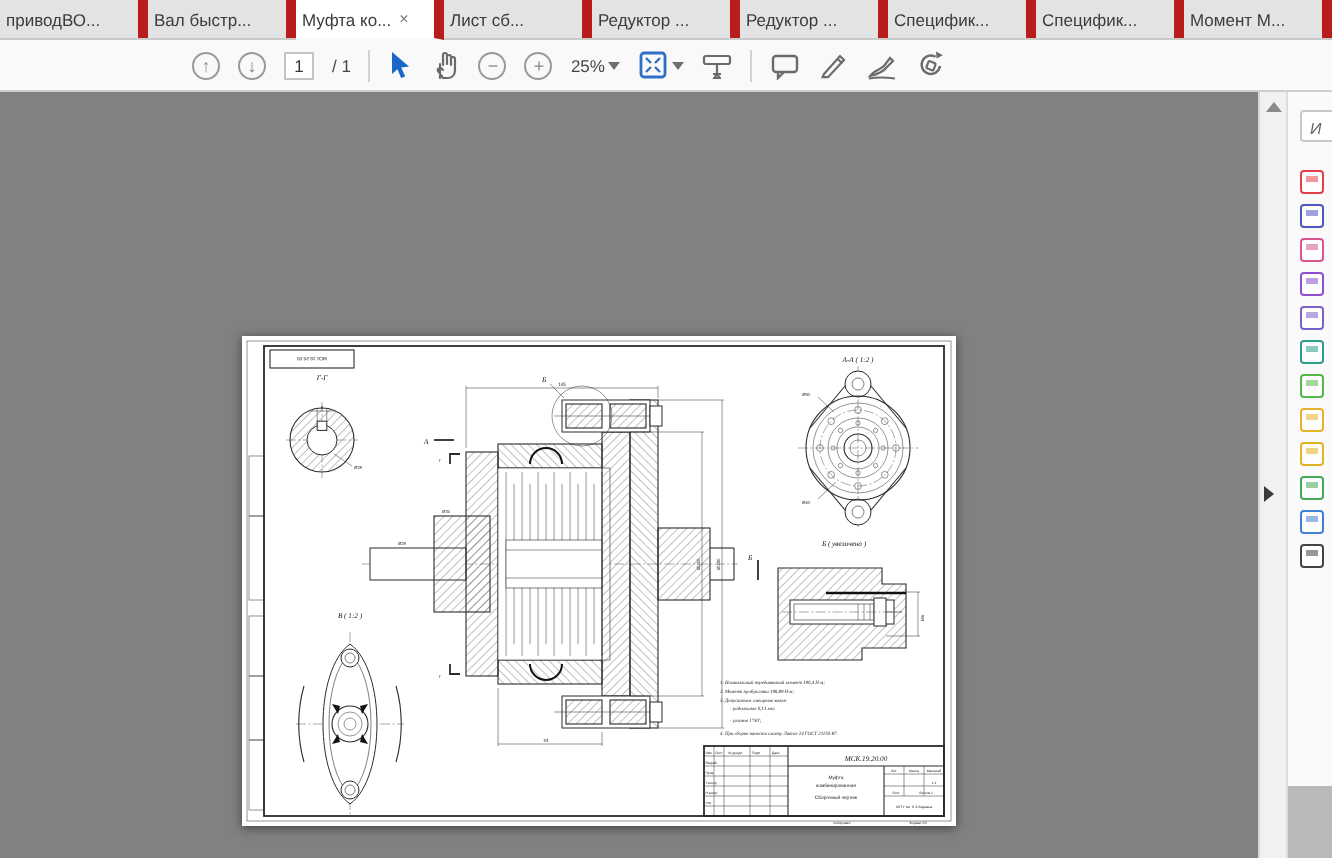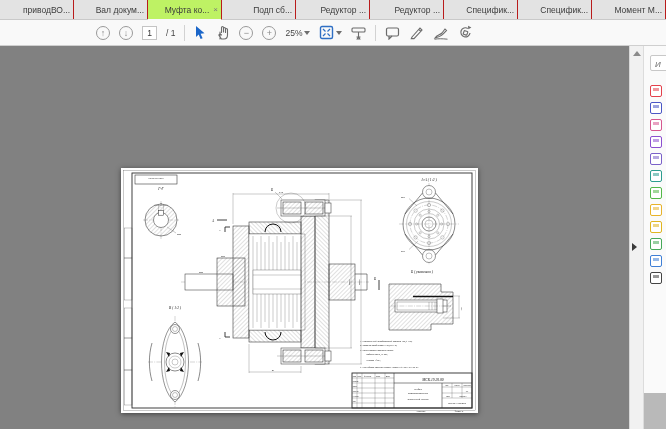--- a/index.html
+++ b/index.html
@@ -3,24 +3,24 @@
 <meta charset="utf-8">
 <style>
   * { margin:0; padding:0; box-sizing:border-box; }
   html,body { width:666px; height:429px; overflow:hidden; background:#818181;
               font-family:"Liberation Sans", sans-serif; }
   .app { position:relative; width:666px; height:429px; }
 
   
   .tabbar { position:absolute; left:0; top:0; width:666px; height:20px;
             background:#e3e3e3; display:flex; border-bottom:1px solid #c9c9c9; }
-  .tab { flex:1 1 0; min-width:0; display:flex; align-items:center; justify-content:flex-end;
-         font-size:8.5px; color:#3c3c3c; border-right:1px solid #b91c1c;
+  .tab { flex:1 1 0; min-width:0; display:flex; align-items:center; justify-content:flex-start;
+         font-size:8.5px; color:#3c3c3c; border-right:5px solid #b91c1c;
          white-space:nowrap; overflow:hidden; padding:0 3px; cursor:default; }
-  .tab.active { background:#bef264; border-bottom:1px solid #f9f9f9; margin-bottom:-1px; }
+  .tab.active { background:#ffffff; border-bottom:1px solid #f9f9f9; margin-bottom:-1px; }
   .tab .close { margin-left:4px; color:#7a7a7a; font-size:8px; line-height:8px; }
 
   
   .toolbar { position:absolute; left:0; top:20px; width:666px; height:26px;
              background:#f9f9f9; border-bottom:1px solid #cfcfcf;
              display:flex; align-items:center; gap:9px; padding-left:96px; }
   .tbtn { display:flex; align-items:center; justify-content:center; height:18px; }
   .circ { width:14px; height:14px; border:1px solid #9a9a9a; border-radius:50%;
           color:#8a8a8a; font-size:9px; line-height:12px; text-align:center; }
   .pagebox { width:15px; height:14px; border:1px solid #c4c4c4; background:#fff;
@@ -63,28 +63,28 @@
 </head>
 <body>
 
 <div class="app">
 
   <div class="tabbar">
     <div class="tab">
         <span>приводВО...</span>
       </div>
     <div class="tab">
-        <span>Вал докум...</span>
+        <span>Вал быстр...</span>
       </div>
     <div class="tab active">
       <span>Муфта ко...</span>
       <span class="close">×</span>
     </div>
     <div class="tab">
-        <span>Подп сб...</span>
+        <span>Лист сб...</span>
       </div>
     <div class="tab">
         <span>Редуктор ...</span>
       </div>
     <div class="tab">
         <span>Редуктор ...</span>
       </div>
     <div class="tab">
         <span>Специфик...</span>
       </div>

